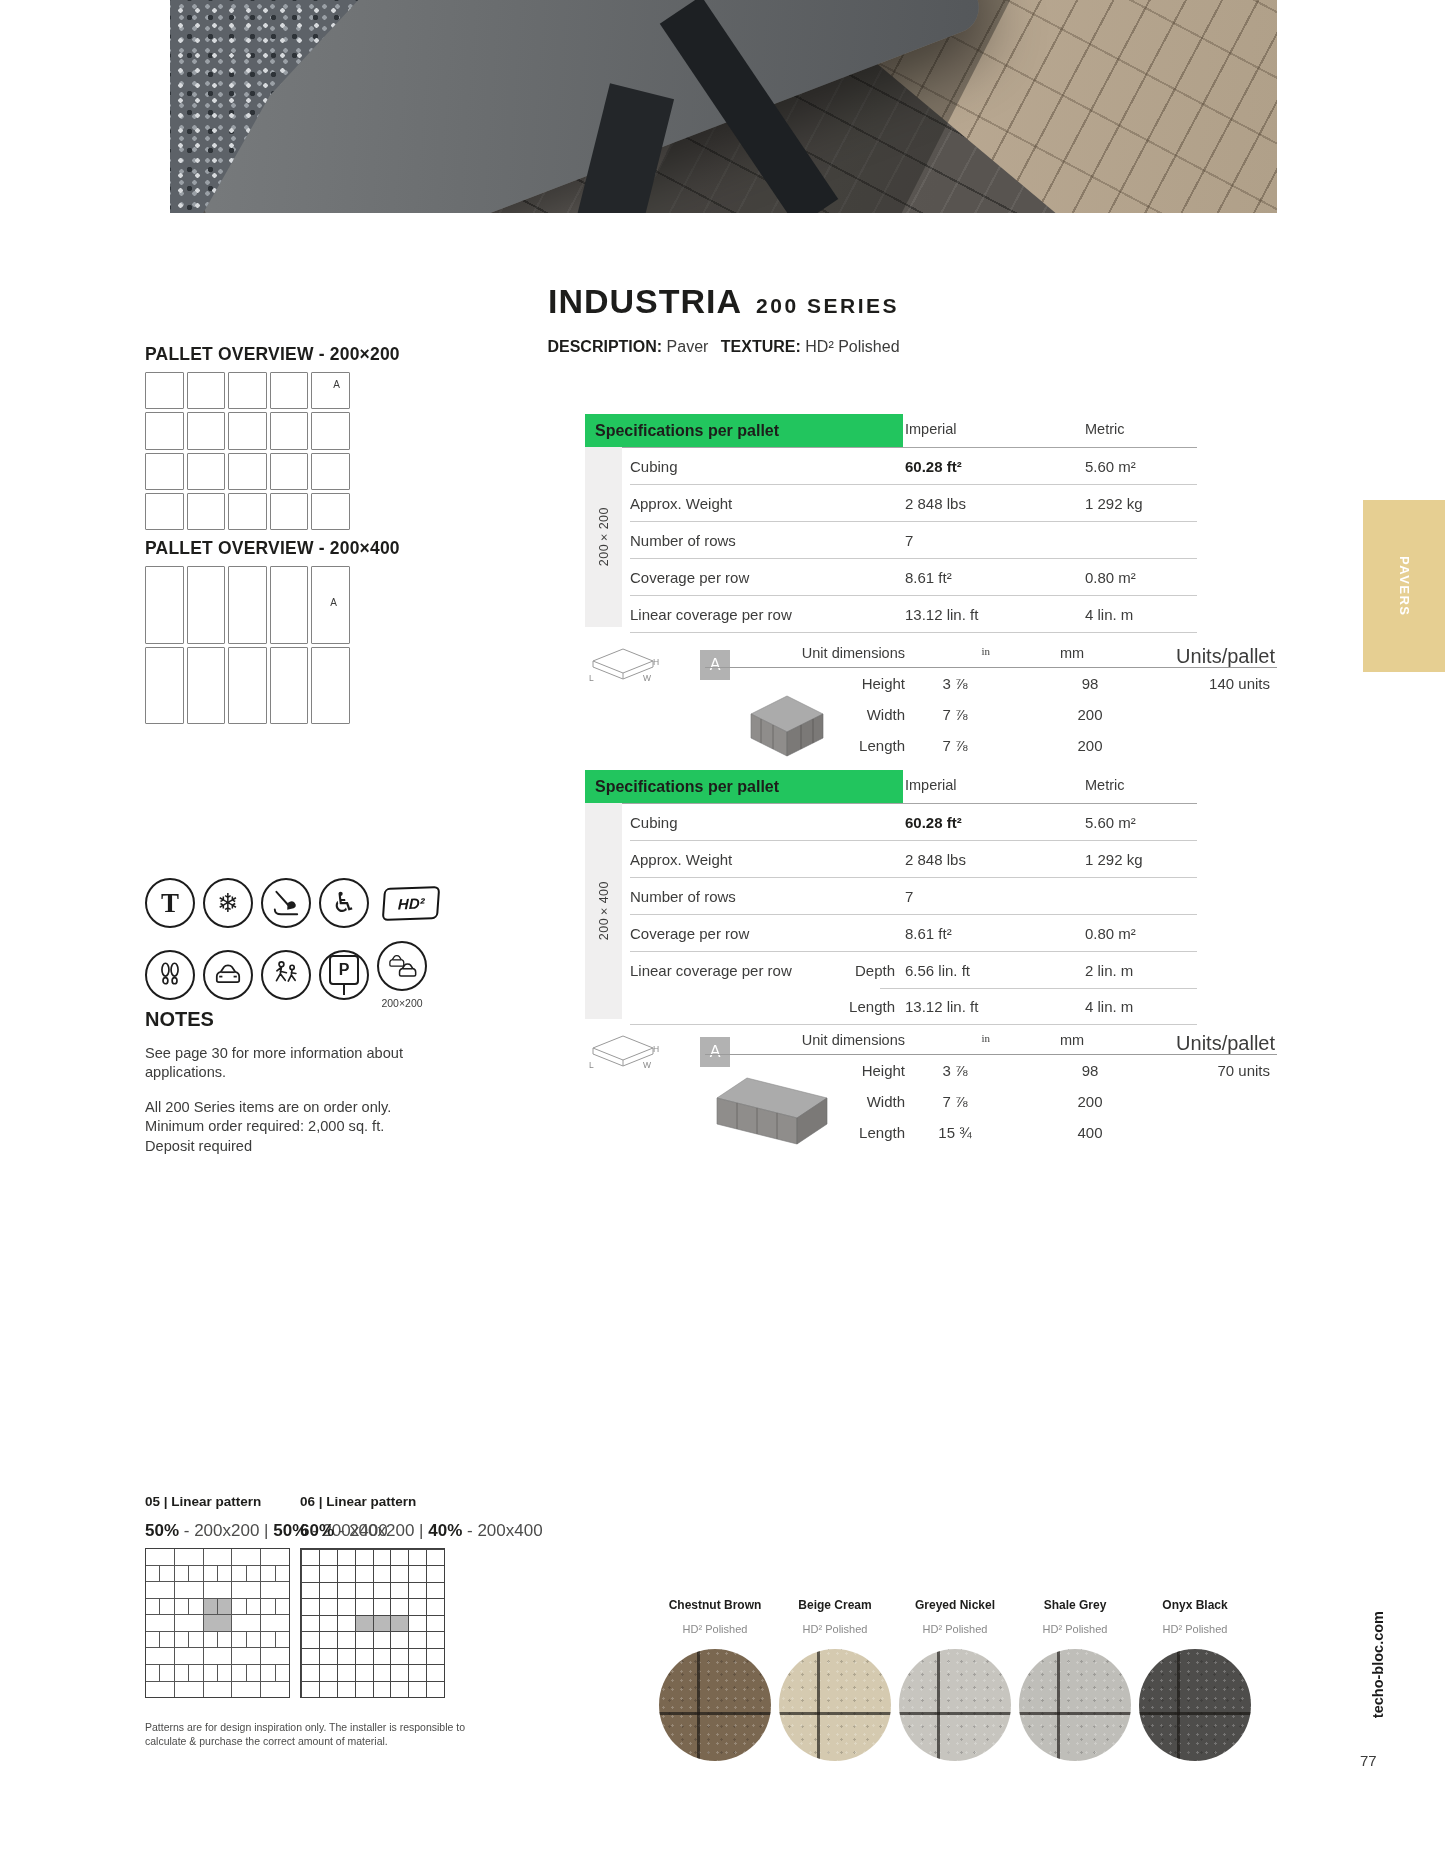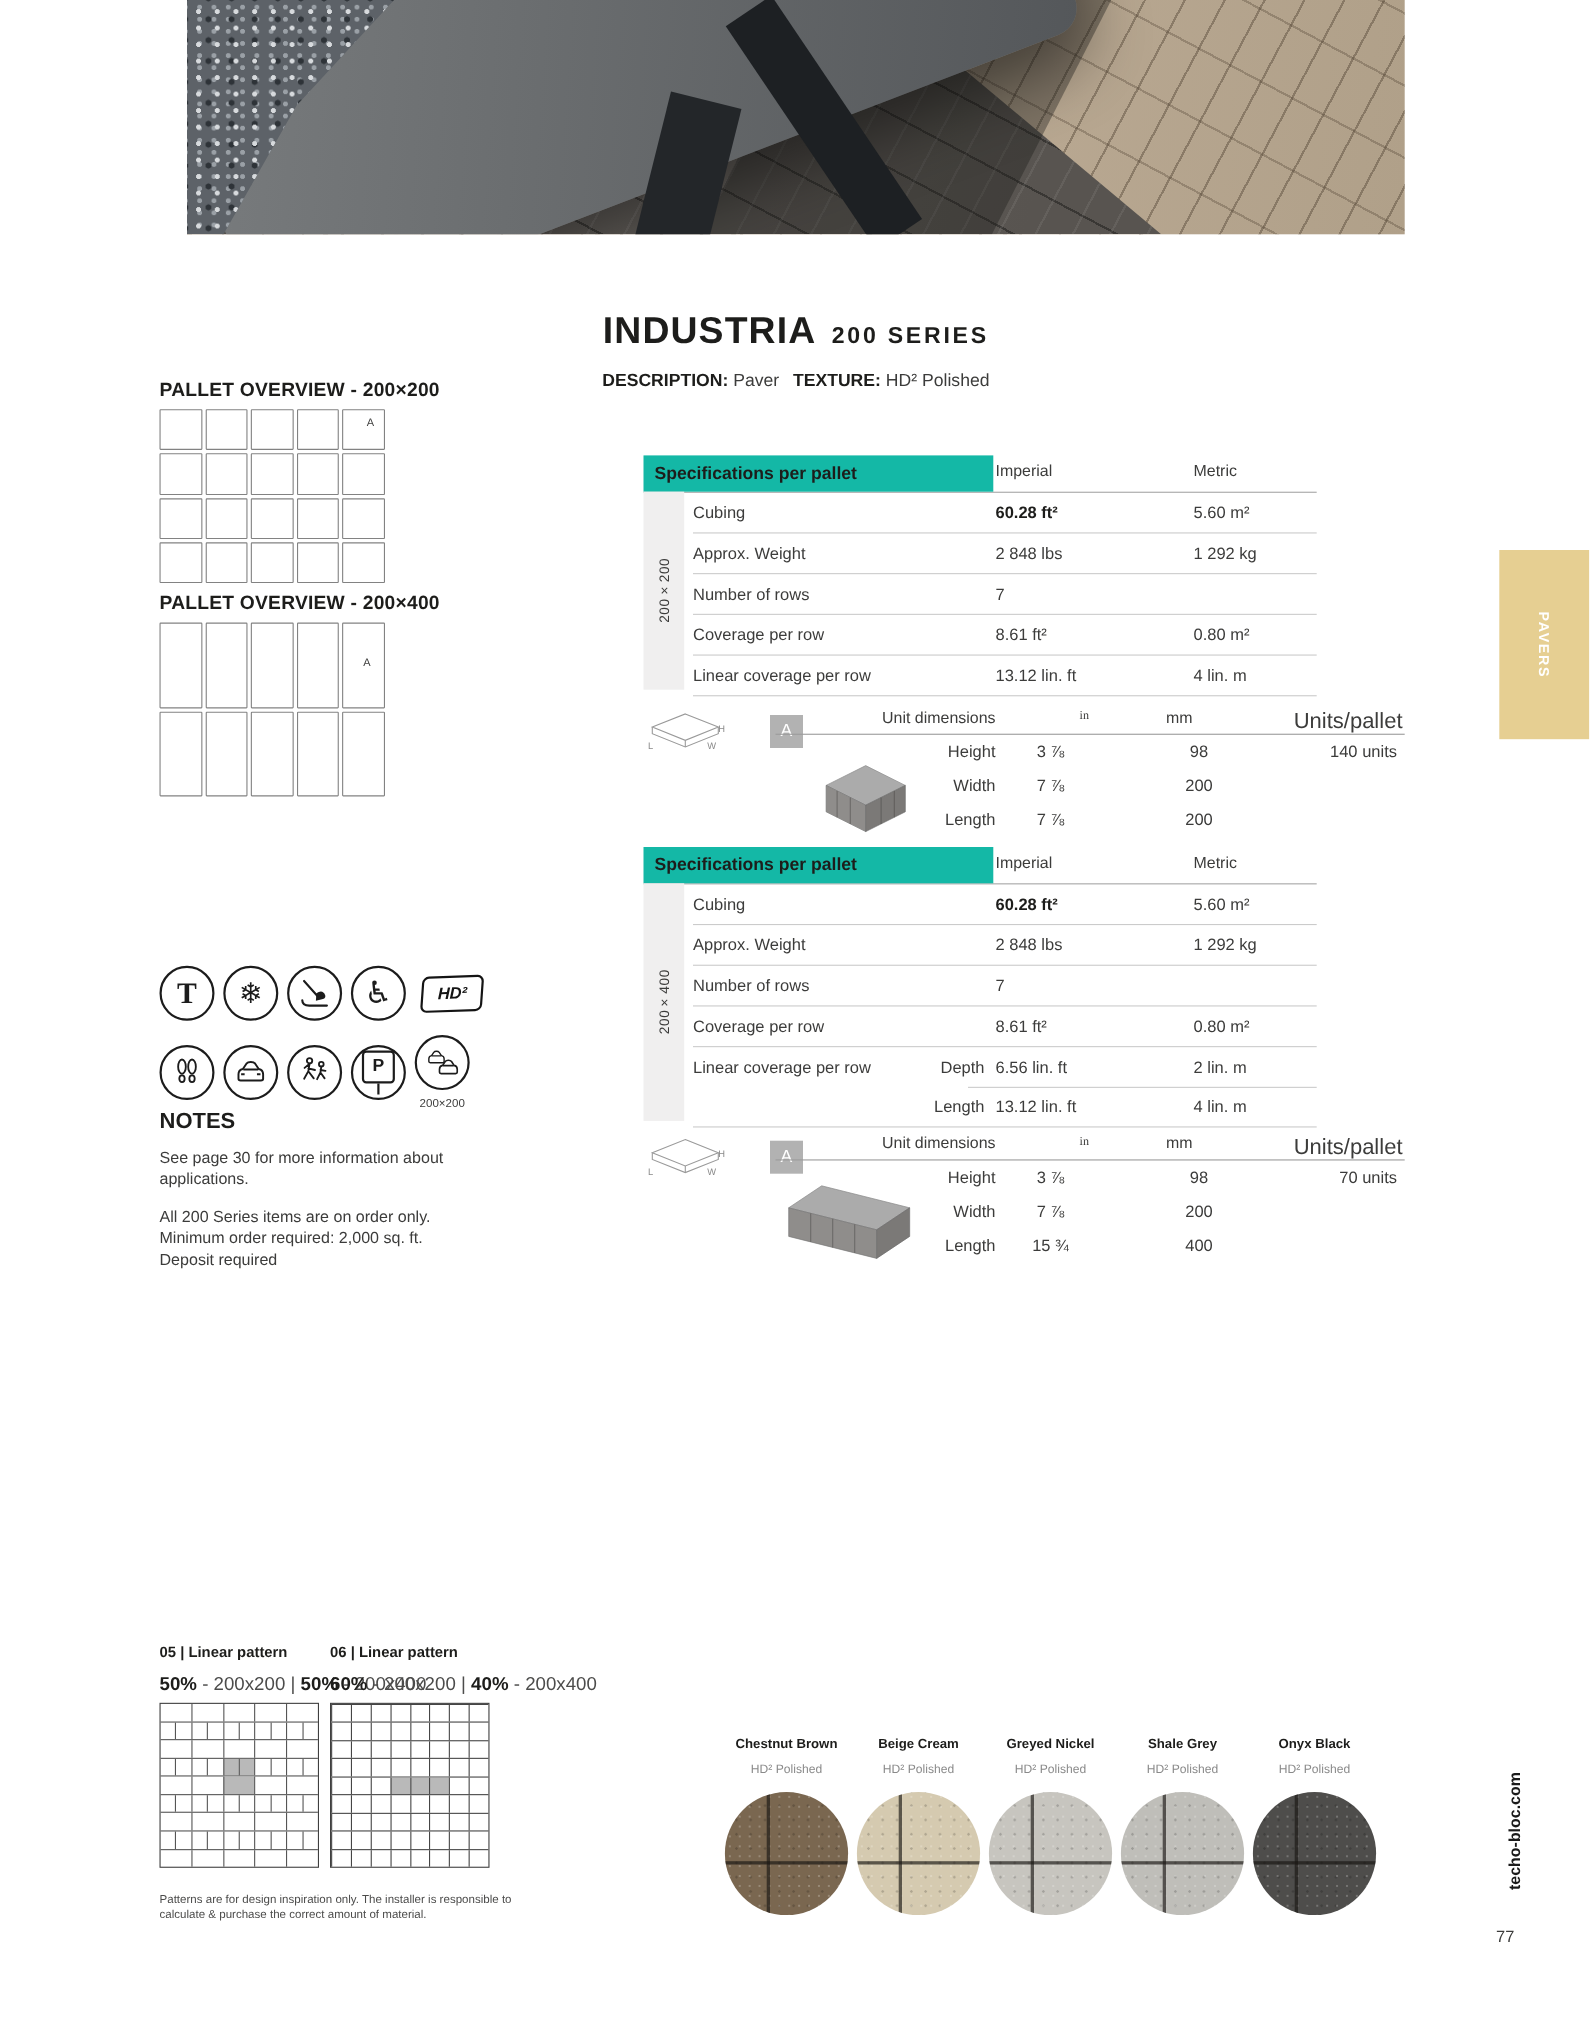--- a/index.html
+++ b/index.html
@@ -82,21 +82,21 @@
   .pcell{flex:1;border-left:1px solid #555;}
   .pcell:first-child{border-left:none;}
   .pcell.shaded{background:#b9b9b9;}
   .p6 .prow{border-top:1px solid #454545;}
   .p6 .pcell{border-left:1px solid #454545;}
   .disclaimer{left:145px;top:1720px;width:352px;font-size:10.5px;line-height:1.35;color:#4c4c4b;}
 
   
   .spec-table{left:585px;width:612px;font-size:15px;}
   .spec-head{position:relative;height:33px;border-bottom:1px solid #a6a6a6;}
-  .spec-band{position:absolute;left:0;top:0;width:318px;height:33px;background:#14b8a6;
+  .spec-band{position:absolute;left:0;top:0;width:318px;height:33px;background:#22c55e;
              display:flex;align-items:center;padding-left:10px;box-sizing:border-box;}
   .spec-band span{font-size:16px;font-weight:bold;color:#1d1d1b;}
   .spec-col-h{position:absolute;top:7px;font-size:14.5px;color:#3c3c3b;}
   .h-imp{left:320px;} .h-met{left:500px;}
   .size-strip{position:absolute;left:0;width:37px;background:#f0efef;display:flex;align-items:center;justify-content:center;}
   .size-strip span{writing-mode:vertical-rl;transform:rotate(180deg);font-size:12.5px;letter-spacing:.5px;color:#3c3c3b;}
   .spec-body{margin-left:45px;}
   .srow{position:relative;height:36px;display:flex;align-items:center;border-bottom:1px solid #cbcbcb;}
   .c-imp{position:absolute;left:275px;} .c-met{position:absolute;left:455px;}
   .c-sub{position:absolute;left:165px;width:100px;text-align:right;}
@@ -119,21 +119,21 @@
   .u-vunits{position:absolute;left:560px;width:125px;text-align:right;top:6px;}
   .a-marker{position:absolute;left:115px;top:5px;width:30px;height:30px;background:#b2b2b2;
             display:flex;align-items:center;justify-content:center;}
   .a-marker span{color:#fff;font-size:16px;}
   .wire-box{position:absolute;left:2px;top:2px;}
   .wire-lbl{position:absolute;font-size:8.5px;color:#8a8a8a;}
   .paver-img{position:absolute;}
 
   
   .swatches{left:655px;top:1578px;width:600px;display:flex;}
-  .swcol{width:120px;text-align:center;}
+  .swcol{width:120px;text-align:center;margin-top:20px;}
   .swname{font-size:12px;font-weight:bold;color:#1d1d1b;}
   .swfinish{font-size:11px;color:#8a8a8a;margin-top:11px;}
   .swcircle{width:112px;height:112px;border-radius:50%;margin:14px auto 0;position:relative;overflow:hidden;}
   .swcircle .speck{position:absolute;inset:0;
      background-image:radial-gradient(rgba(255,255,255,.22) 1px,transparent 1.3px),
                       radial-gradient(rgba(0,0,0,.18) 1px,transparent 1.3px);
      background-size:9px 9px,13px 13px;background-position:0 0,4px 6px;}
   .swcircle .vline{position:absolute;left:34%;top:0;width:3px;height:100%;background:rgba(25,22,18,.65);}
   .swcircle .hline{position:absolute;top:56%;left:0;height:3px;width:100%;background:rgba(25,22,18,.65);}
 

